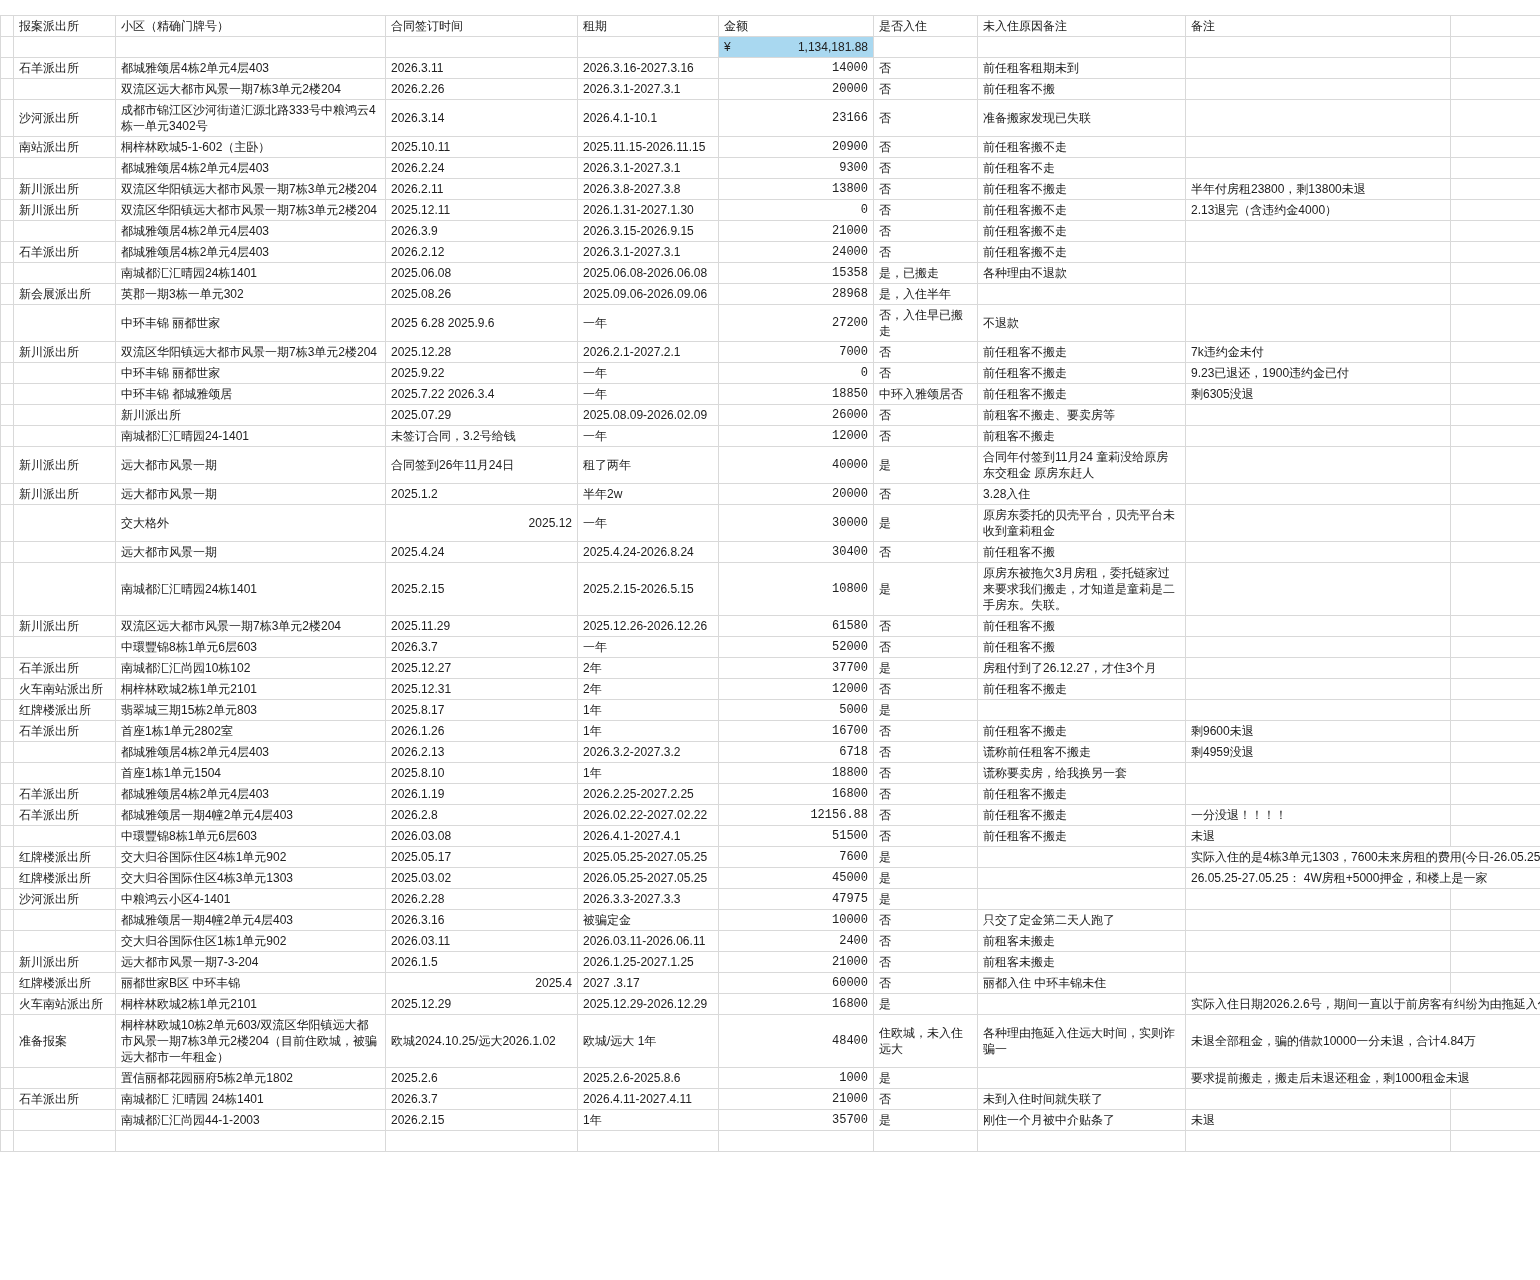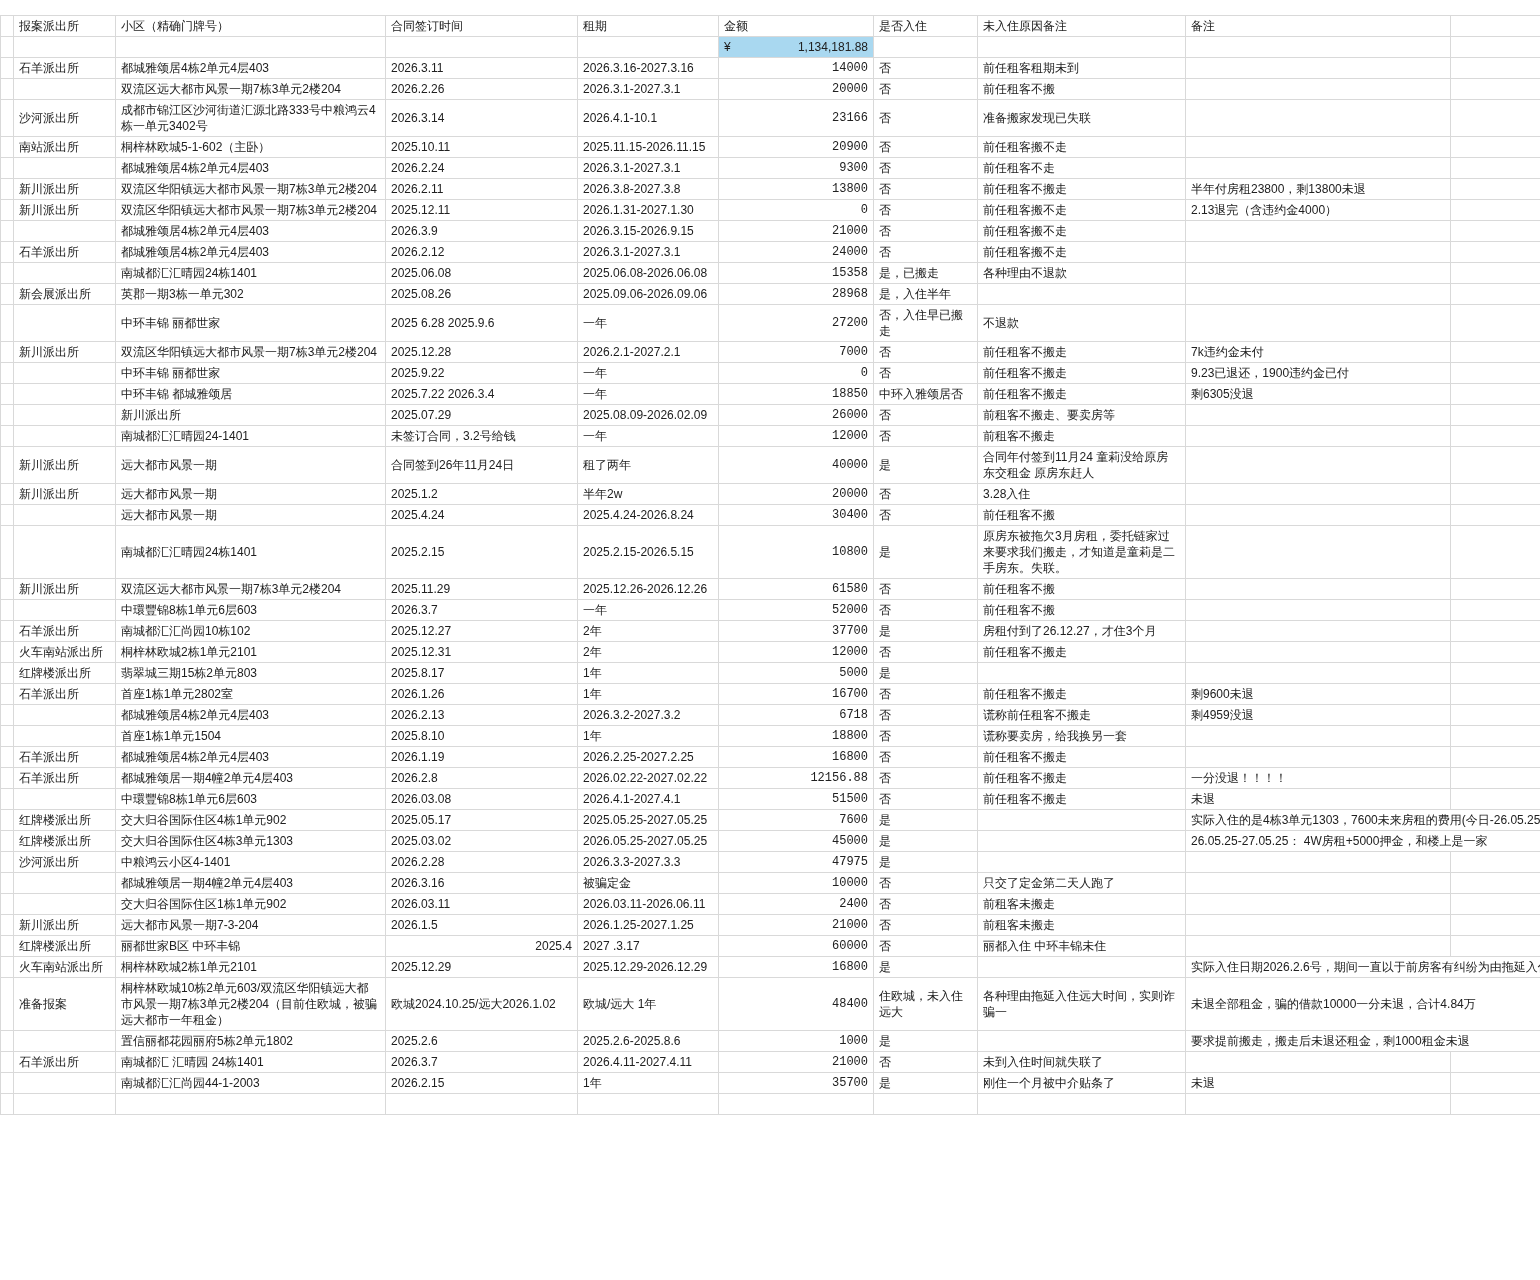--- a/index.html
+++ b/index.html
@@ -308,20 +308,32 @@
           <td class="lease">半年2w</td>
           <td class="amount">20000</td>
           <td class="movedin">否</td>
           <td class="reason">3.28入住</td>
           <td class="remark"></td>
           <td></td>
         </tr>
         <tr>
           <td></td>
           <td class="station"></td>
+          <td class="community">交大格外</td>
+          <td class="signdate num-right">2025.12</td>
+          <td class="lease">一年</td>
+          <td class="amount">30000</td>
+          <td class="movedin">是</td>
+          <td class="reason">原房东委托的贝壳平台，贝壳平台未收到童莉租金</td>
+          <td class="remark"></td>
+          <td></td>
+        </tr>
+        <tr>
+          <td></td>
+          <td class="station"></td>
           <td class="community">远大都市风景一期</td>
           <td class="signdate">2025.4.24</td>
           <td class="lease">2025.4.24-2026.8.24</td>
           <td class="amount">30400</td>
           <td class="movedin">否</td>
           <td class="reason">前任租客不搬</td>
           <td class="remark"></td>
           <td></td>
         </tr>
         <tr>

